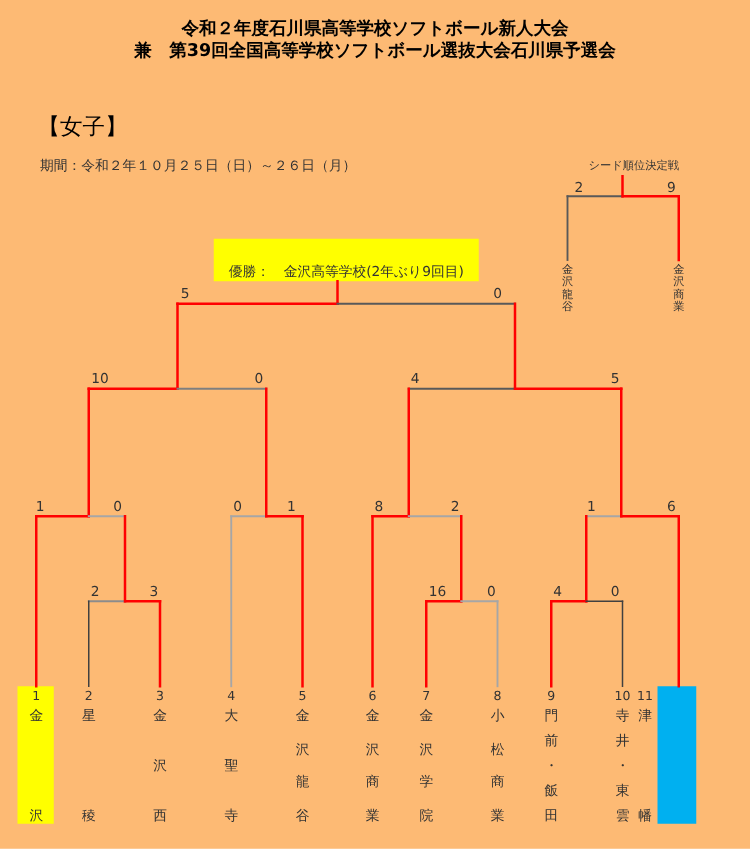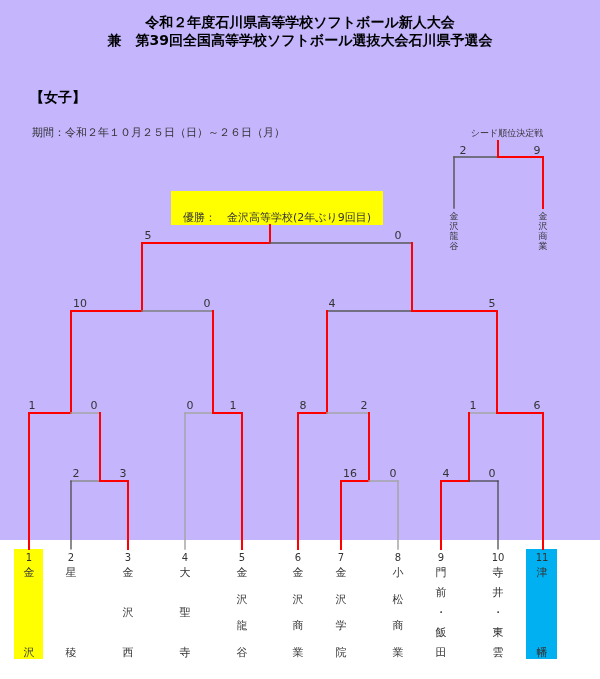--- a/index.html
+++ b/index.html
@@ -1,22 +1,22 @@
 <!DOCTYPE html>
 <html><head>
 <meta charset="utf-8">
 <style>
   html, body { margin: 0; padding: 0; background: #ffffff; }
   body { width: 600px; height: 679px; overflow: hidden; }
-  #page { position: relative; width: 600px; height: 540px; background: #c4b5fd;
+  #page { position: relative; width: 600px; height: 679px; background: #fdba74;
           font-family: "DejaVu Sans", "Liberation Sans", sans-serif; color: #222; }
   .abs { position: absolute; }
   .ctr { transform: translate(-50%, -50%); white-space: nowrap; }
   .title { font-weight: bold; font-size: 14px; color: #000; }
-  .division { font-weight: bold; font-size: 14px; color: #000; }
+  .division { font-weight: normal; font-size: 18px; color: #000; }
   .info { font-size: 11px; color: #333; }
   .winner-box { background: #ffff00; left: 171px; top: 191px; width: 212px; height: 34px;
                 display: flex; align-items: flex-end; justify-content: center; }
   .winner-text { font-size: 11px; color: #333; white-space: nowrap; }
   .score { font-size: 11px; color: #333; }
   .seed-label { font-size: 9px; color: #333; }
   .seed-team { display: flex; flex-direction: column; align-items: center; width: 14px;
                font-size: 9px; line-height: 10px; color: #333; }
   .hl { position: absolute; top: 549px; height: 110px; }
   .team { position: absolute; top: 551px; width: 24px; height: 112px; }
@@ -226,21 +226,21 @@
   <div class="team" style="left:486px;">
     <div class="team-no">10</div>
     <div class="team-chars">
       <span>寺</span>
       <span>井</span>
       <span>・</span>
       <span>東</span>
       <span>雲</span>
     </div>
   </div>
-  <div class="team" style="left:530px;">
+  <div class="team" style="left:504px;">
     <div class="team-no">11</div>
     <div class="team-chars">
       <span>津</span>
       <span>幡</span>
     </div>
   </div>
 
 </div>
 
 </body></html>

